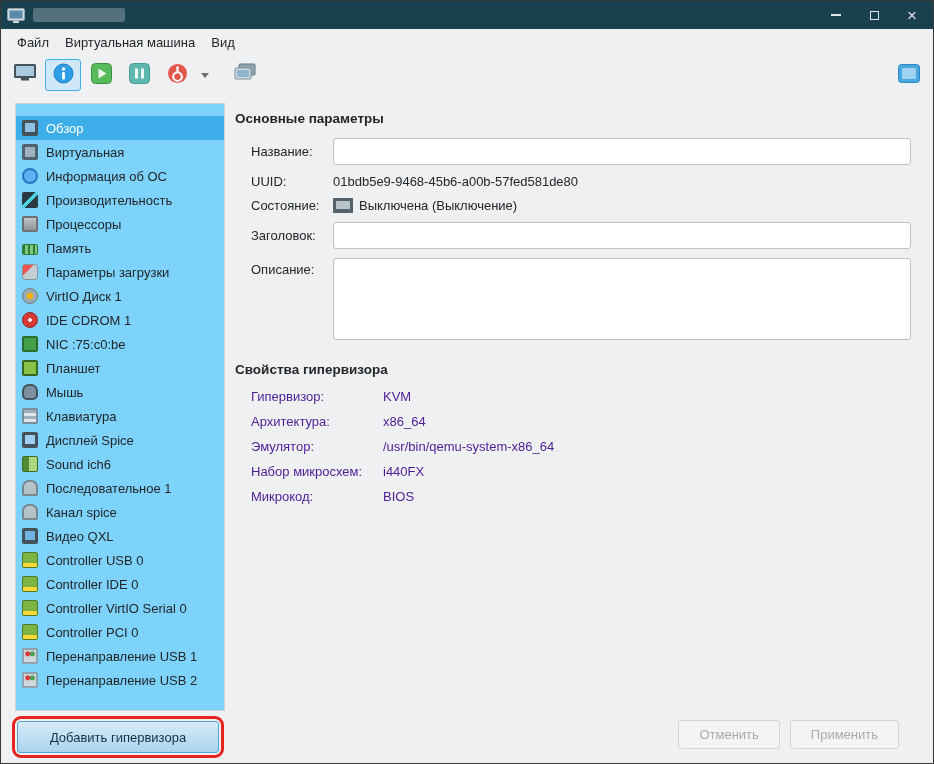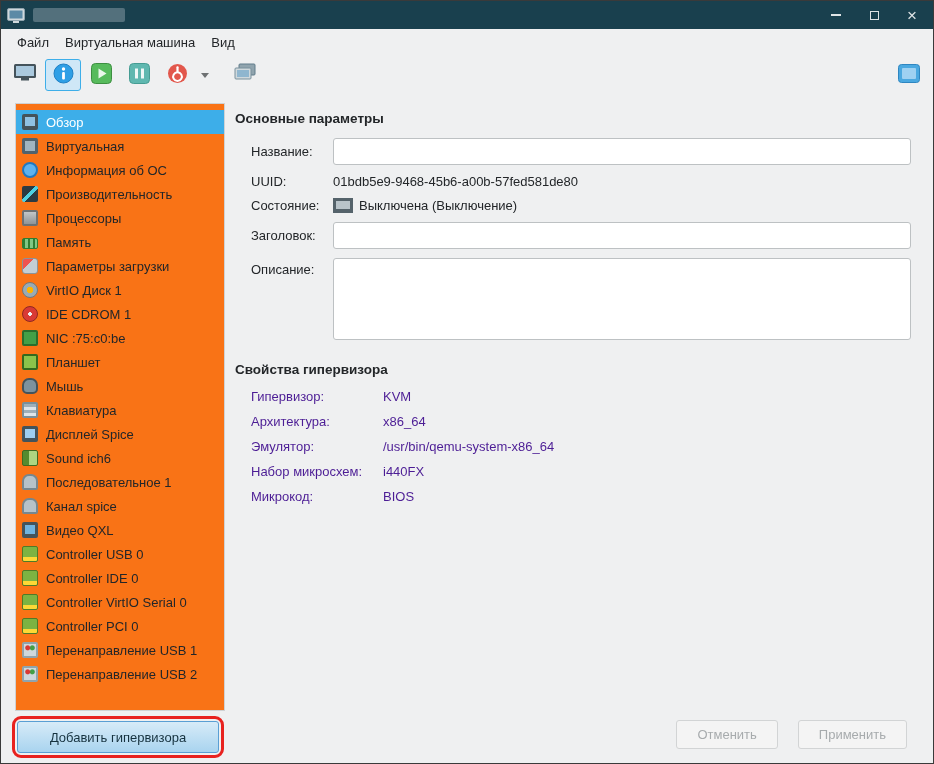--- a/index.html
+++ b/index.html
@@ -33,21 +33,21 @@
     border:1px solid transparent; border-radius:3px;
   }
   .tb-btn.active { background:#cfe7f7; border-color:#3daee9; }
   .tb-caret { width:16px; height:32px; display:flex; align-items:center; justify-content:center; }
   .caret-shape { width:0; height:0; border-left:4px solid transparent; border-right:4px solid transparent; border-top:5px solid #6e7173; }
   .tb-gap { width:10px; }
   .tb-spacer { flex:1; }
   
   .main { flex:1; display:flex; min-height:0; }
   .sidebar { width:224px; flex:0 0 auto; display:flex; flex-direction:column; padding:8px 0 8px 14px; }
-  .sb-list { flex:1; background:#f97316; border:1px solid #cfd2d4; overflow:hidden; padding-top:6px; }
+  .sb-list { flex:1; background:#7dd3fc; border:1px solid #cfd2d4; overflow:hidden; padding-top:12px; }
   .sb-item { height:24px; display:flex; align-items:center; padding:0 6px; font-size:13px; color:#232629; cursor:default; }
   .sb-item.selected { background:#3daee9; color:#ffffff; }
   .sb-label { white-space:nowrap; }
   .icn { width:16px; height:16px; margin-right:8px; flex:0 0 auto; border-radius:2px; }
   
   .overview-monitor-icon, .display-icon, .video-icon { background:#8fc1e3; border:3px solid #44535b; border-bottom-width:4px; }
   .display-icon { background:#9ecdf0; }
   .video-icon { background:#6fb3e0; }
   .security-icon { background:#9fb4c0; border:3px solid #4f626d; }
   .os-info-icon { background:#5fb2ef; border:2px solid #1f78c1; border-radius:50%; }
@@ -89,21 +89,21 @@
   .static-value { font-size:13px; color:#232629; }
   .state-row { display:flex; align-items:center; }
   .desc-area {
     width:100%; height:82px; background:#ffffff; border:1px solid #bdc1c3; border-radius:3px;
     resize:none; font-size:13px; padding:4px 6px; font-family:"Liberation Sans", sans-serif;
   }
   .desc-row { align-self:start; padding-top:4px; }
   .hv-grid { display:grid; grid-template-columns:132px 1fr; row-gap:10px; padding-left:16px; }
   .hv-label, .hv-value { font-size:13px; color:#4c1d95; }
   
-  .footer-btns { position:absolute; right:26px; bottom:14px; display:flex; gap:20px; }
+  .footer-btns { position:absolute; right:34px; bottom:14px; display:flex; gap:10px; }
   .dlg-btn {
     min-width:94px; height:29px; padding:0 20px; font-size:13px;
     background:#f4f4f4; border:1px solid #d2d4d5; border-radius:3px; color:#a7abad;
     font-family:"Liberation Sans", sans-serif;
   }
 </style>
 </head>
 <body>
 
 <div class="window">

